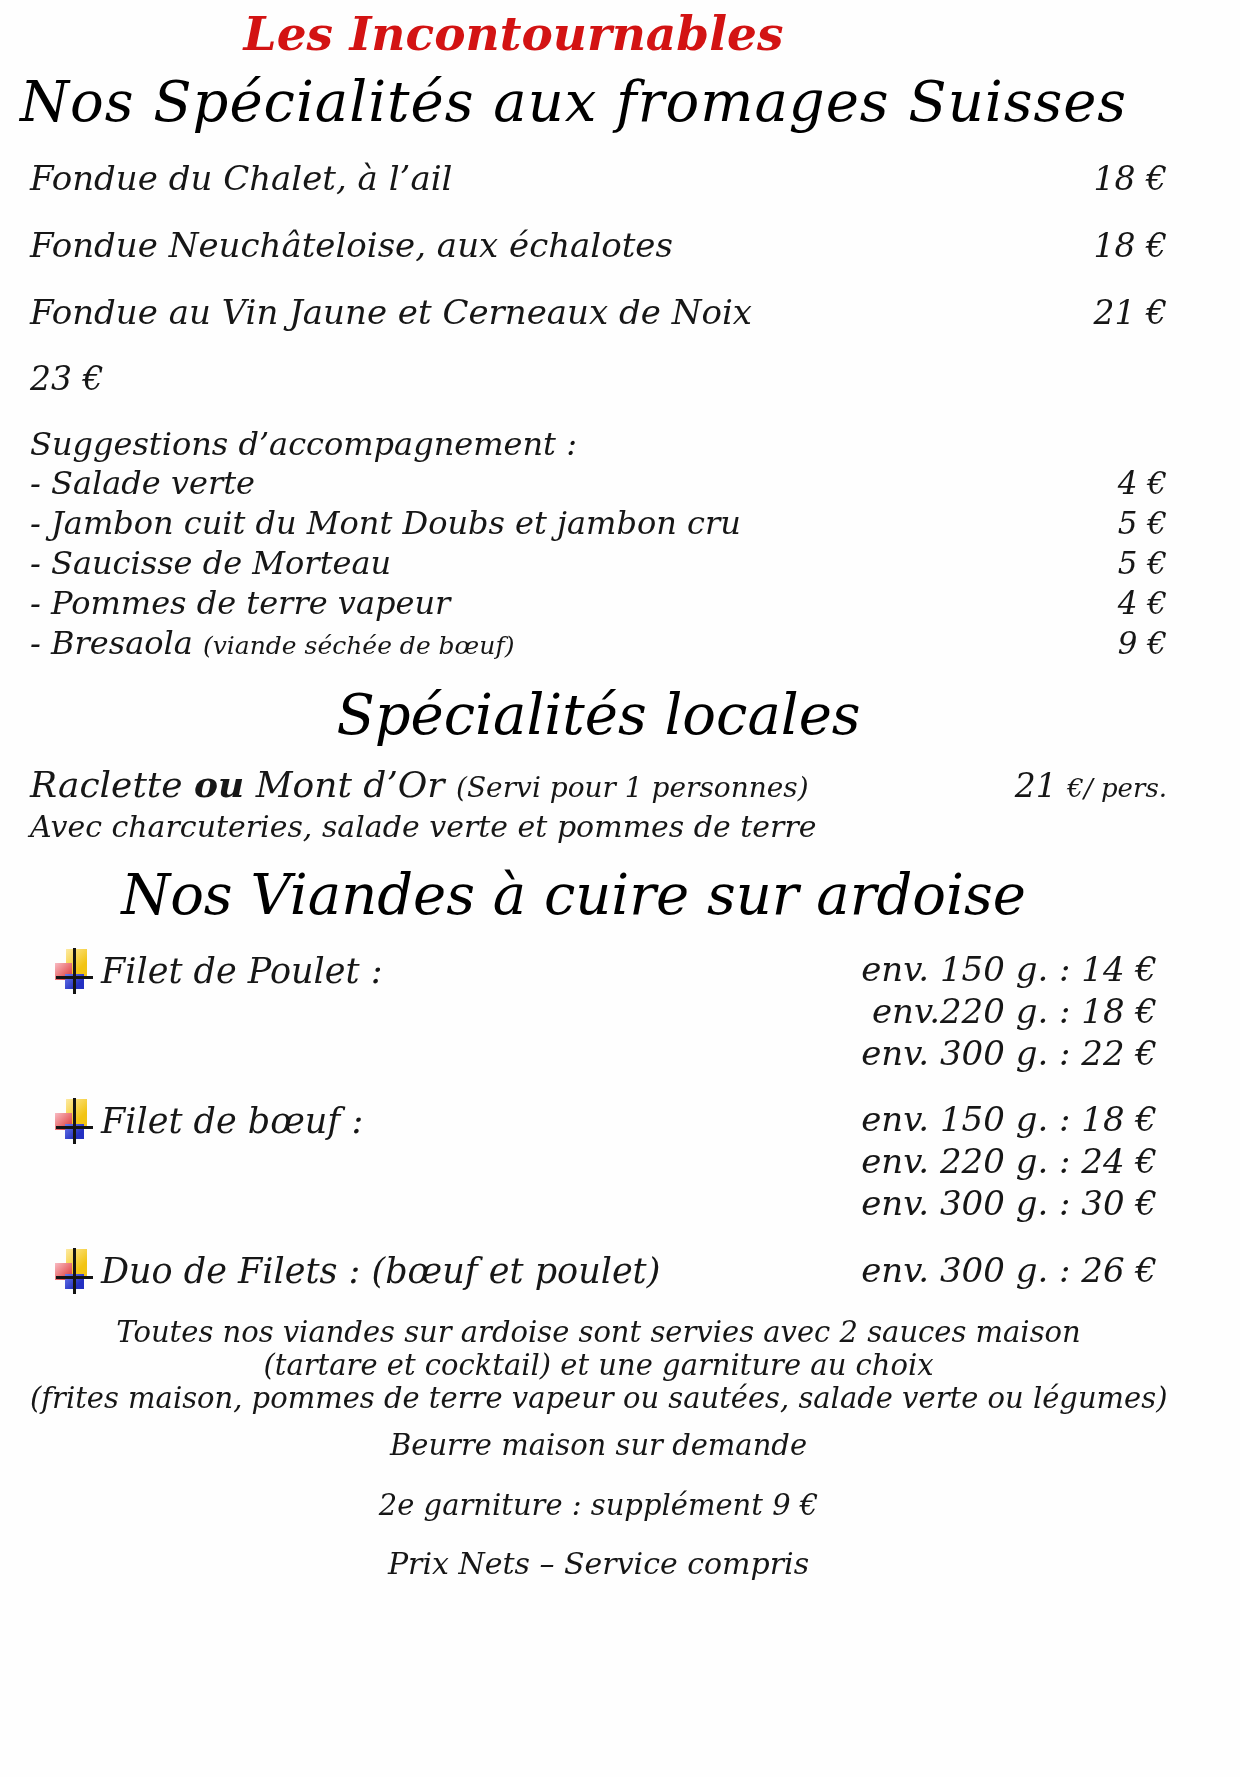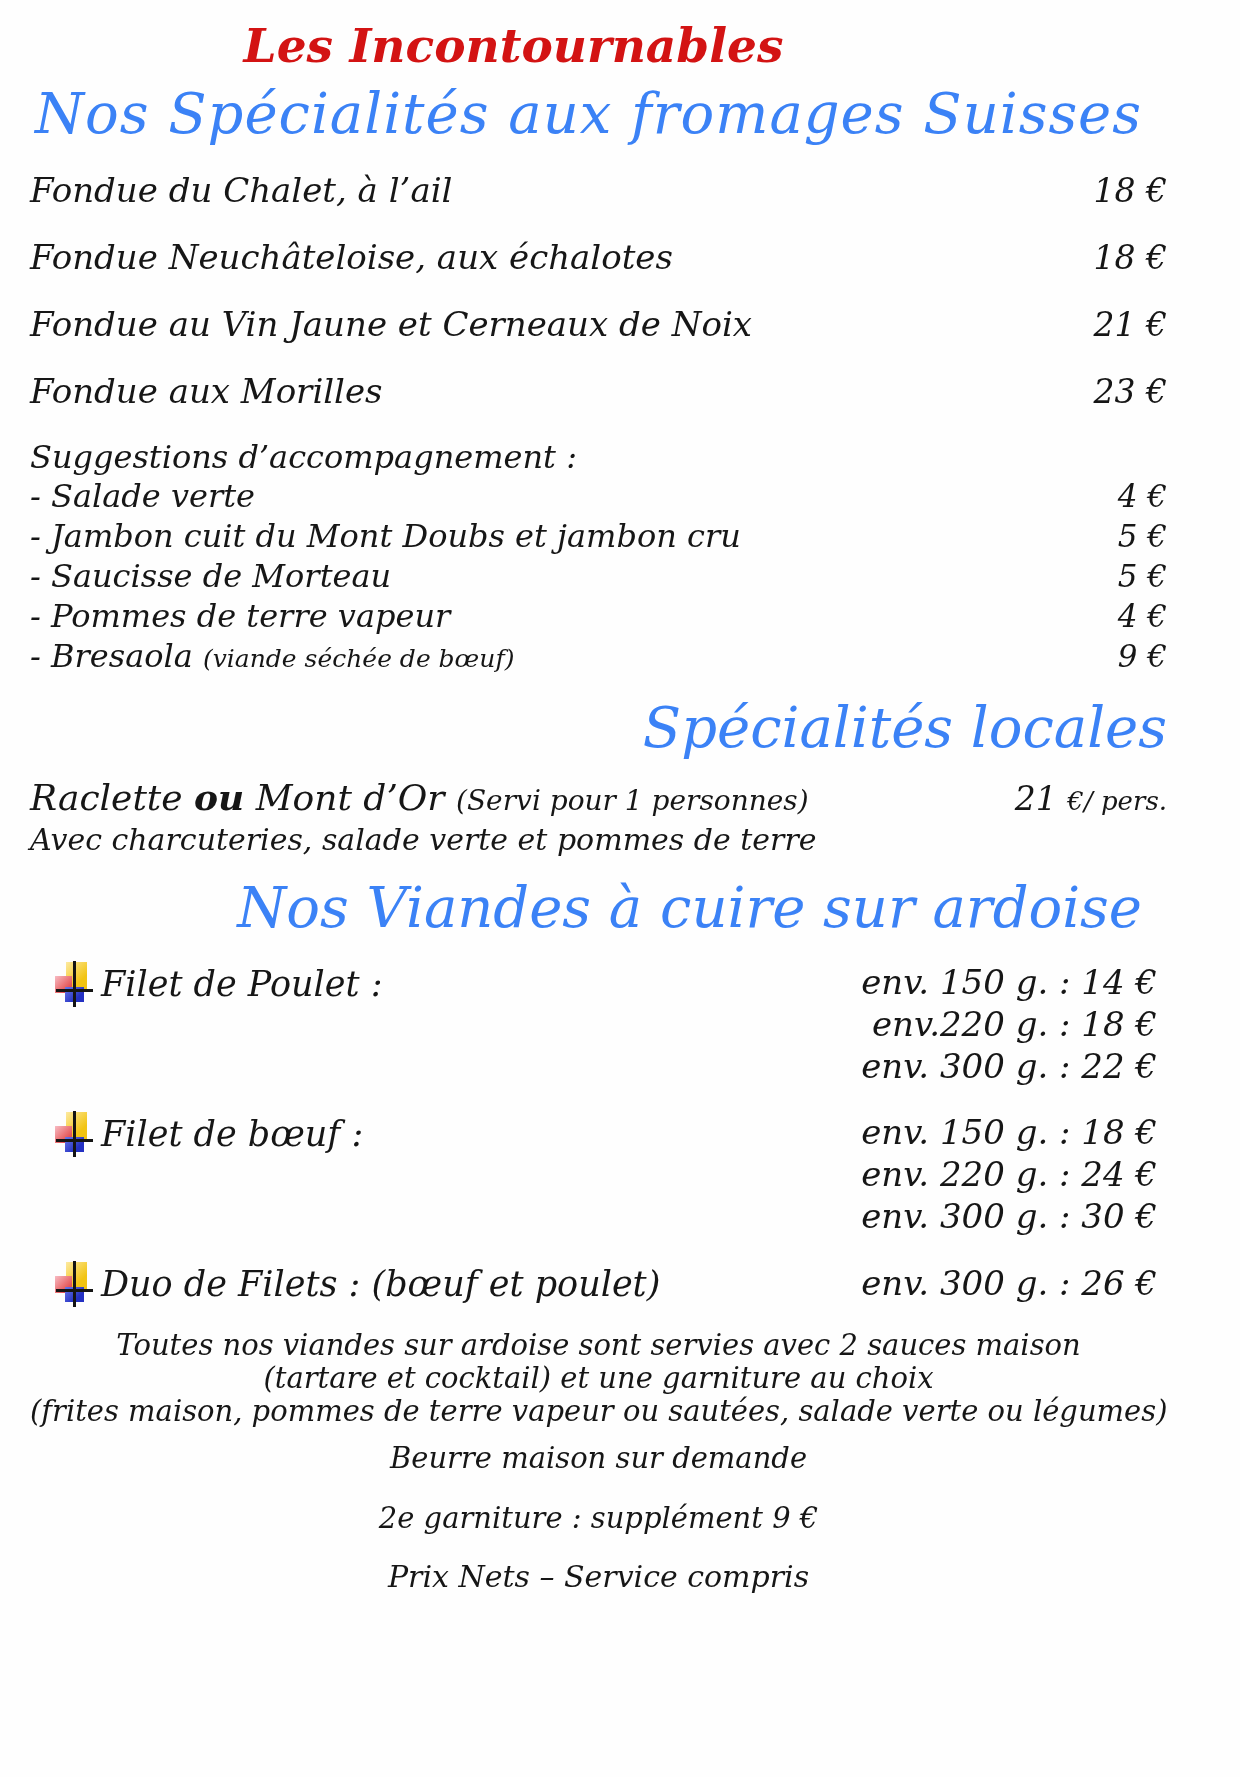--- a/index.html
+++ b/index.html
@@ -8,36 +8,36 @@
     font-family: "DejaVu Serif", "Liberation Serif", serif;
     font-style: italic;
     color: #161616;
   }
   .page {
     position: relative;
     width: 1240px;
     height: 1777px;
     margin: 0 auto;
     background: #fefefe;
-    padding: 18px 73px 0 30px;
+    padding: 6px 73px 0 30px;
     overflow: hidden;
   }
   
   .title-red {
     font-size: 47px;
     font-weight: bold;
     line-height: 56px;
     text-align: center;
     color: #d31313;
     transform: translateX(-85px);
   }
   h2.title-blue {
     font-weight: normal;
-    color: #3b82f6;
-    text-align: right;
+    color: #000000;
+    text-align: center;
   }
   .head-fromages {
     font-size: 56px;
     line-height: 64px;
     margin-top: 8px;
     letter-spacing: 1px;
     transform: translateX(-25px);
   }
   .head-locales {
     font-size: 56px;
@@ -176,21 +176,20 @@
     </div>
     <div class="price-row">
       <span class="item-name">Fondue Neuchâteloise, aux échalotes</span>
       <span class="item-price">18 €</span>
     </div>
     <div class="price-row">
       <span class="item-name">Fondue au Vin Jaune et Cerneaux de Noix</span>
       <span class="item-price">21 €</span>
     </div>
     <div class="price-row">
-      <span class="item-name">Fondue aux Morilles</span>
       <span class="item-price">23 €</span>
     </div>
   </div>
 
   <div class="sugg-title">Suggestions d’accompagnement :</div>
 
   <div class="suggs">
     <div class="price-row">
       <span class="item-name">- Salade verte</span>
       <span class="item-price">4 €</span>

